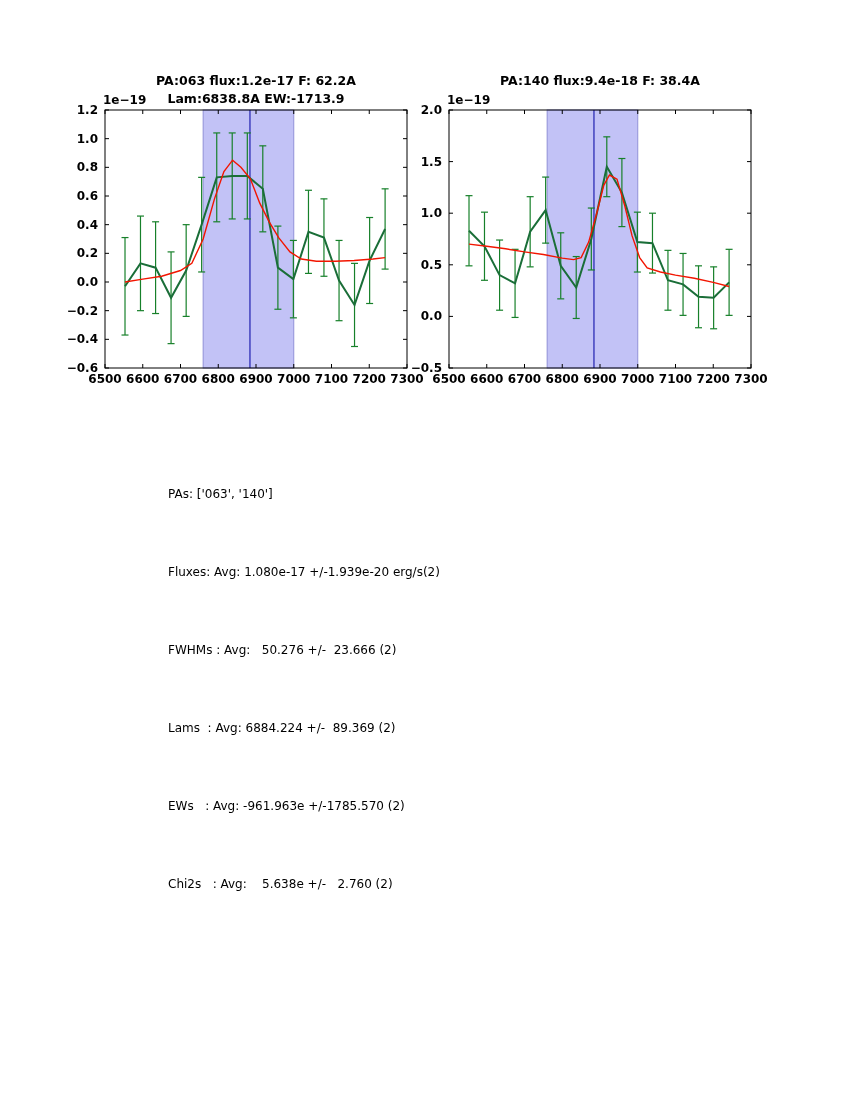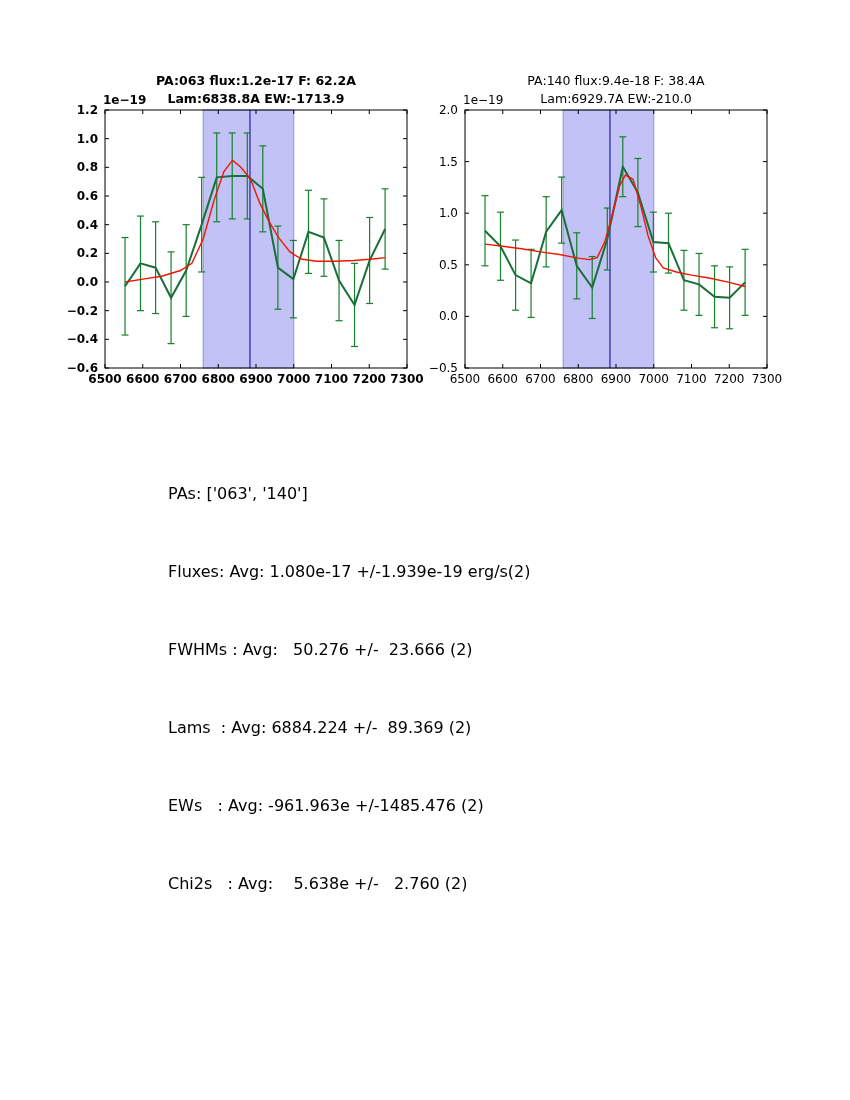--- a/index.html
+++ b/index.html
@@ -2,29 +2,29 @@
 <html><head>
 <meta charset="utf-8">
 <style>
   html,body{margin:0;padding:0;}
   body{
     width:850px;height:1100px;background:#ffffff;position:relative;overflow:hidden;
     font-family:"DejaVu Sans","Liberation Sans",sans-serif;color:#000;
   }
   .chart{position:absolute;top:72px;width:368px;height:330px;}
   #chart-left{left:60px;font-weight:bold;}
-  #chart-right{left:420px;}
+  #chart-right{left:404px;font-weight:bold;}
   .chart-title{
     position:absolute;left:45px;top:0;width:302px;text-align:center;
     font-size:12.5px;line-height:18px;white-space:nowrap;
   }
   .chart svg{position:absolute;left:0;top:18px;}
   .stats{
     position:absolute;left:168px;top:429px;
-    font-size:16px;line-height:26px;white-space:pre;
+    font-size:12px;line-height:26px;white-space:pre;
   }
 </style>
 </head>
 <body>
 
 <div>
 
   <div class="chart" id="chart-left">
     <div class="chart-title">
       <div>PA:063 flux:1.2e-17 F: 62.2A</div>
@@ -147,21 +147,20 @@
         <line x1="45" x2="49" y1="20" y2="20" stroke="#000" stroke-width="1"></line>
         <line x1="347" x2="343" y1="20" y2="20" stroke="#000" stroke-width="1"></line>
         <text x="38" y="24" text-anchor="end" font-size="12px" fill="#000">1.2</text>
         <text x="43" y="14" font-size="12px" fill="#000">1e−19</text>
       </svg>
   </div>
 
   <div class="chart" id="chart-right">
     <div class="chart-title">
       <div>PA:140 flux:9.4e-18 F: 38.4A</div>
-      <div>Lam:6929.7A EW:-210.0</div>
     </div>
     <svg id="chart-svg-1" width="368" height="305">
         <rect x="143.15" y="20" width="90.6" height="258" fill="#c2c2f6" stroke="#9090d8" stroke-width="1"></rect>
         <line x1="189.96" x2="189.96" y1="20" y2="278" stroke="#2020b0" stroke-width="1.2"></line>
         <line x1="65.0075" x2="65.0075" y1="105.656" y2="175.832" stroke="#17802a" stroke-width="1.2"></line>
         <line x1="61.50749999999999" x2="68.5075" y1="105.656" y2="105.656" stroke="#17802a" stroke-width="1.2"></line>
         <line x1="61.50749999999999" x2="68.5075" y1="175.832" y2="175.832" stroke="#17802a" stroke-width="1.2"></line>
         <line x1="80.485" x2="80.485" y1="122.168" y2="190.27999999999997" stroke="#17802a" stroke-width="1.2"></line>
         <line x1="76.985" x2="83.985" y1="122.168" y2="122.168" stroke="#17802a" stroke-width="1.2"></line>
         <line x1="76.985" x2="83.985" y1="190.27999999999997" y2="190.27999999999997" stroke="#17802a" stroke-width="1.2"></line>
@@ -260,20 +259,20 @@
         <text x="38" y="75.6" text-anchor="end" font-size="12px" fill="#000">1.5</text>
         <line x1="45" x2="49" y1="20" y2="20" stroke="#000" stroke-width="1"></line>
         <line x1="347" x2="343" y1="20" y2="20" stroke="#000" stroke-width="1"></line>
         <text x="38" y="24" text-anchor="end" font-size="12px" fill="#000">2.0</text>
         <text x="43" y="14" font-size="12px" fill="#000">1e−19</text>
       </svg>
   </div>
 
   <div class="stats">
     <div>PAs: ['063', '140']</div>
-    <div>Fluxes: Avg: 1.080e-17 +/-1.939e-19 erg/s(2)</div>
+    <div>Fluxes: Avg: 1.080e-17 +/-1.939e-20 erg/s(2)</div>
     <div>FWHMs : Avg:   50.276 +/-  23.666 (2)</div>
     <div>Lams  : Avg: 6884.224 +/-  89.369 (2)</div>
-    <div>EWs   : Avg: -961.963e +/-1485.476 (2)</div>
+    <div>EWs   : Avg: -961.963e +/-1785.570 (2)</div>
     <div>Chi2s   : Avg:    5.638e +/-   2.760 (2)</div>
   </div>
 
 </div>
 
 </body></html>

